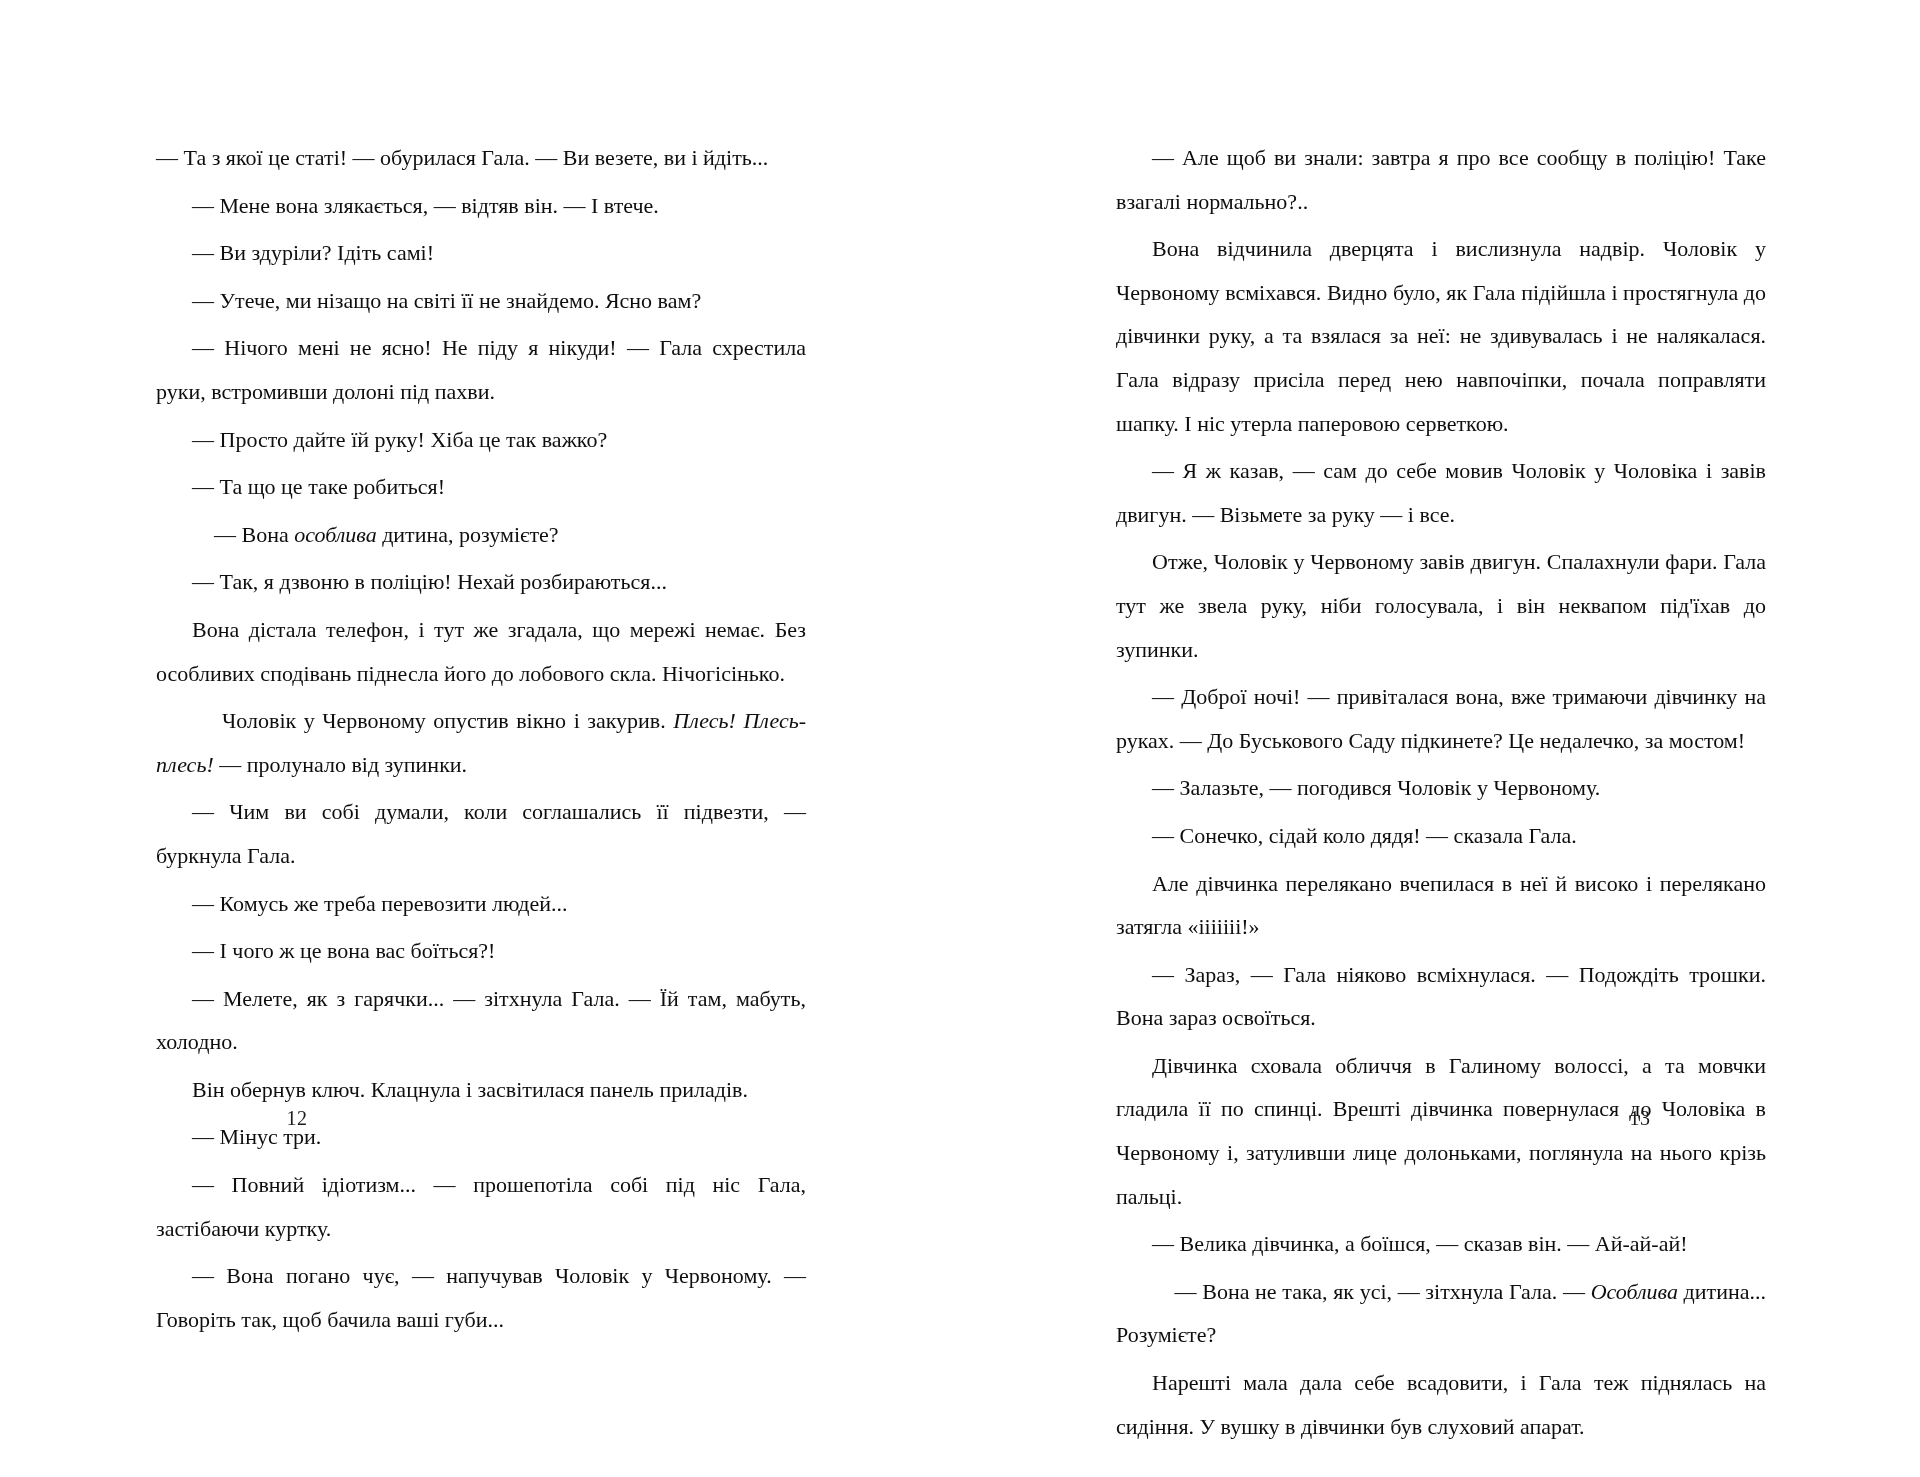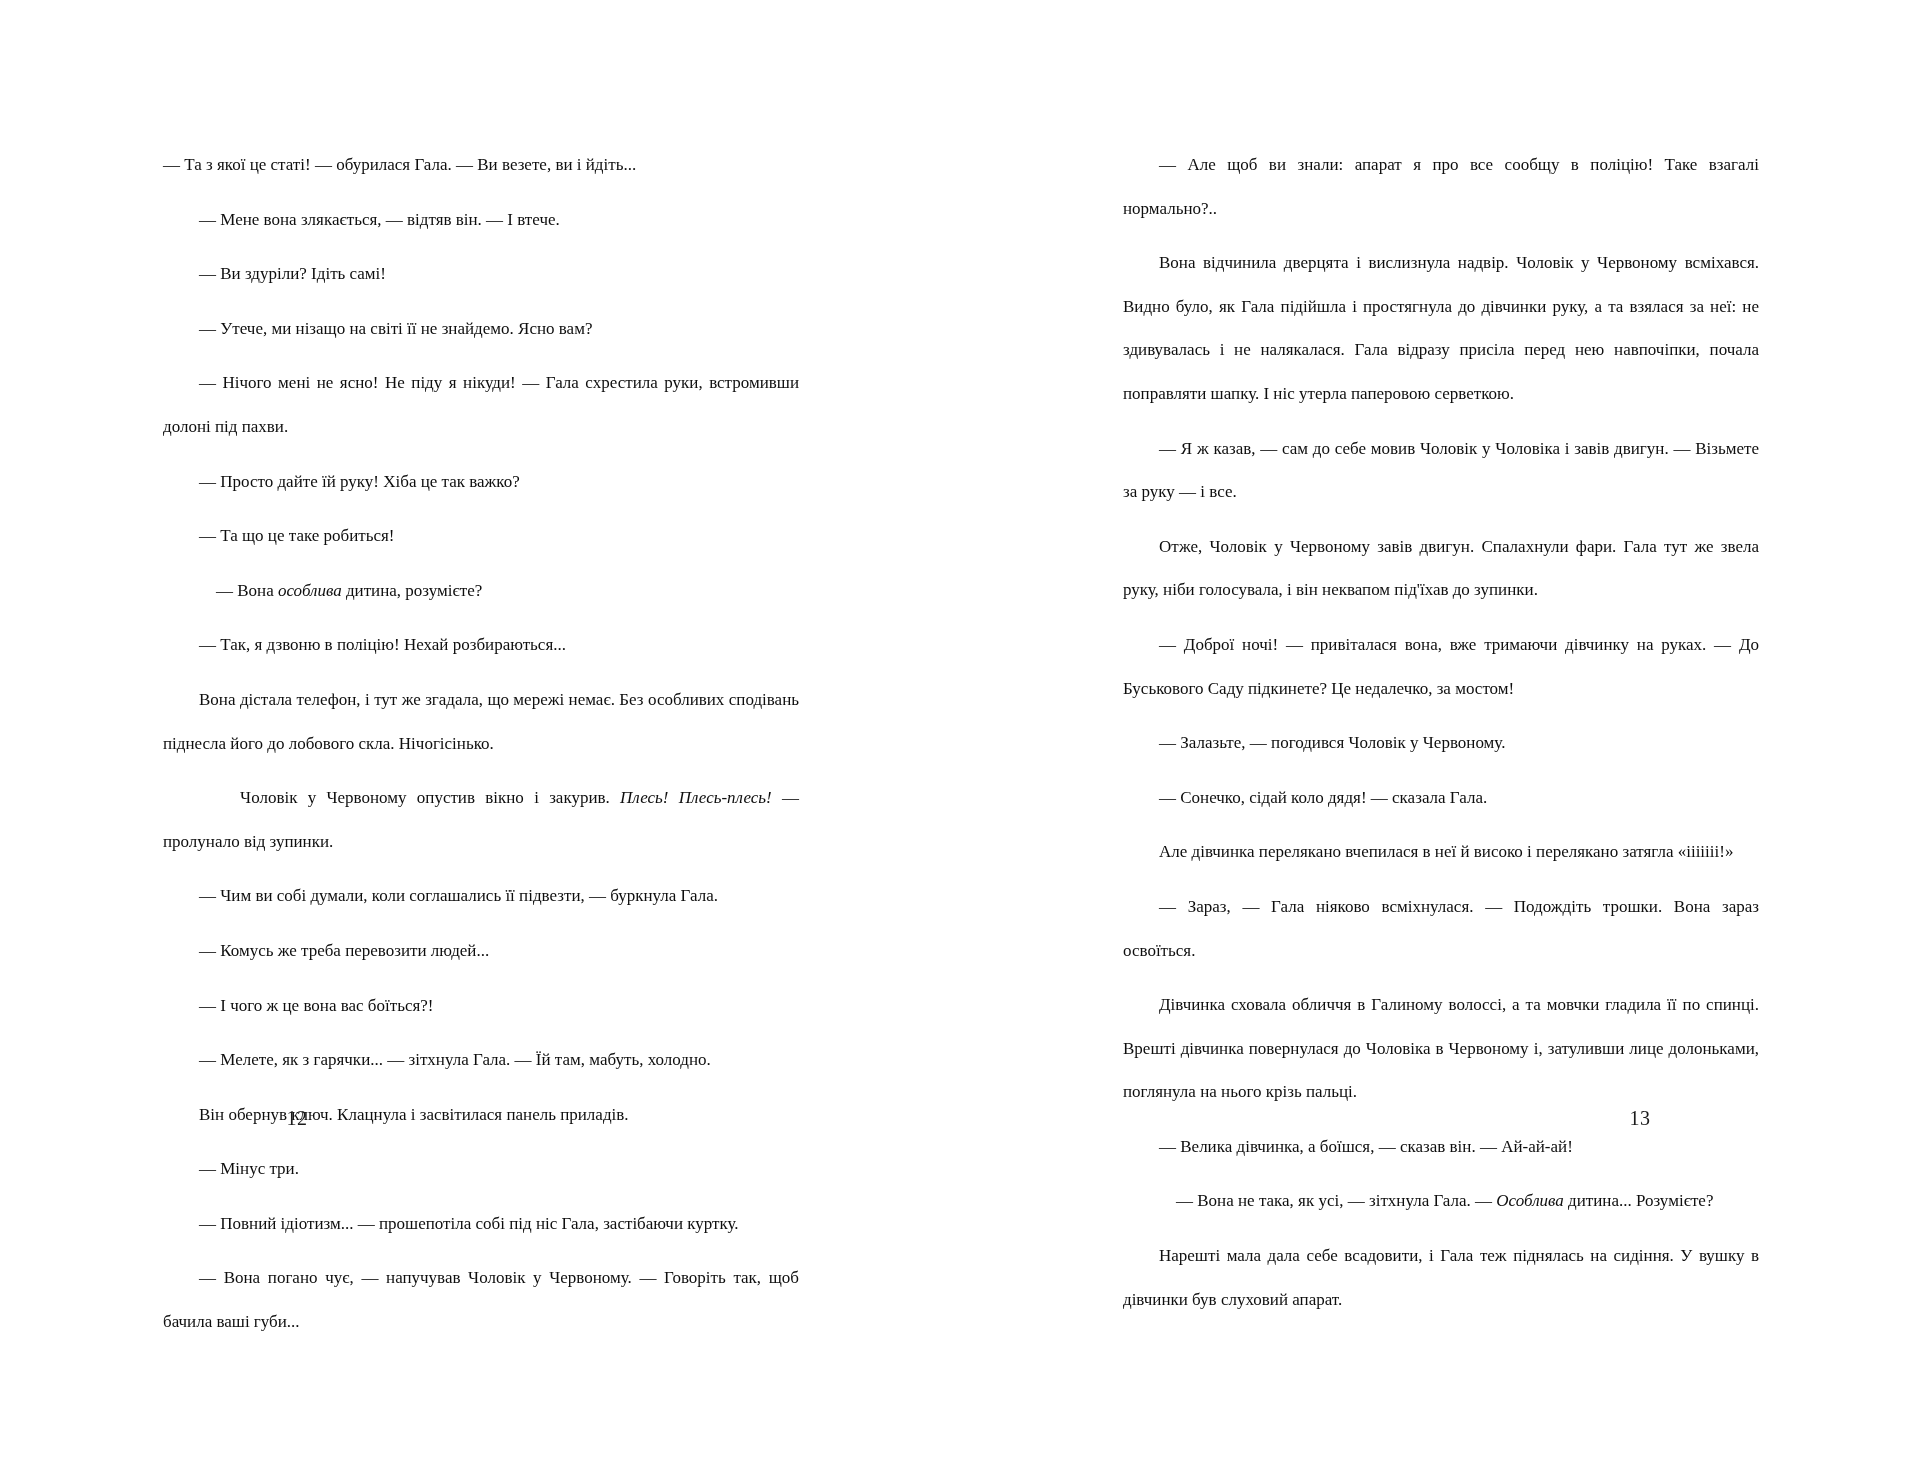--- a/index.html
+++ b/index.html
@@ -25,22 +25,22 @@
     height: 1477px;
     box-sizing: border-box;
   }
   .page-left .text-col {
     padding: 132px 150px 0 152px;
   }
   .page-right .text-col {
     padding: 132px 150px 0 152px;
   }
   .text-col p {
-    margin: 11px;
-    font-size: 17px;
+    margin: 4px;
+    font-size: 22px;
     line-height: 43.6px;
     text-align: justify;
     text-indent: 36px;
     hyphens: manual;
   }
   .text-col p.noindent {
     text-indent: 0;
   }
   em {
   }
@@ -81,21 +81,21 @@
       <p>Він обернув ключ. Клацнула і засвітилася панель приладів.</p>
       <p>— Мінус три.</p>
       <p>— Повний ідіотизм... — прошепотіла собі під ніс Гала, застібаючи куртку.</p>
       <p>— Вона погано чує, — напучував Чоловік у Червоному. — Говоріть так, щоб бачила ваші губи...</p>
     </div>
     <div class="folio">12</div>
   </div>
 
   <div class="page page-right">
     <div class="text-col">
-      <p>— Але щоб ви знали: апарат я про все сообщу в поліцію! Таке взагалі нормально?..</p>
+      <p>— Але щоб ви знали: завтра я про все сообщу в поліцію! Таке взагалі нормально?..</p>
       <p>Вона відчинила дверцята і вислизнула надвір. Чоловік у Червоному всміхався. Видно було, як Гала підійшла і простягнула до дівчинки руку, а та взялася за неї: не здивувалась і не налякалася. Гала відразу присіла перед нею навпочіпки, почала поправляти шапку. І ніс утерла паперовою серветкою.</p>
       <p>— Я ж казав, — сам до себе мовив Чоловік у Чоловіка і завів двигун. — Візьмете за руку — і все.</p>
       <p>Отже, Чоловік у Червоному завів двигун. Спалахнули фари. Гала тут же звела руку, ніби голосувала, і він неквапом під'їхав до зупинки.</p>
       <p>— Доброї ночі! — привіталася вона, вже тримаючи дівчинку на руках. — До Буськового Саду підкинете? Це недалечко, за мостом!</p>
       <p>— Залазьте, — погодився Чоловік у Червоному.</p>
       <p>— Сонечко, сідай коло дядя! — сказала Гала.</p>
       <p>Але дівчинка перелякано вчепилася в неї й високо і перелякано затягла «ііііііі!»</p>
       <p>— Зараз, — Гала ніяково всміхнулася. — Подождіть трошки. Вона зараз освоїться.</p>
       <p>Дівчинка сховала обличчя в Галиному волоссі, а та мовчки гладила її по спинці. Врешті дівчинка повернулася до Чоловіка в Червоному і, затуливши лице долоньками, поглянула на нього крізь пальці.</p>
       <p>— Велика дівчинка, а боїшся, — сказав він. — Ай-ай-ай!</p>

